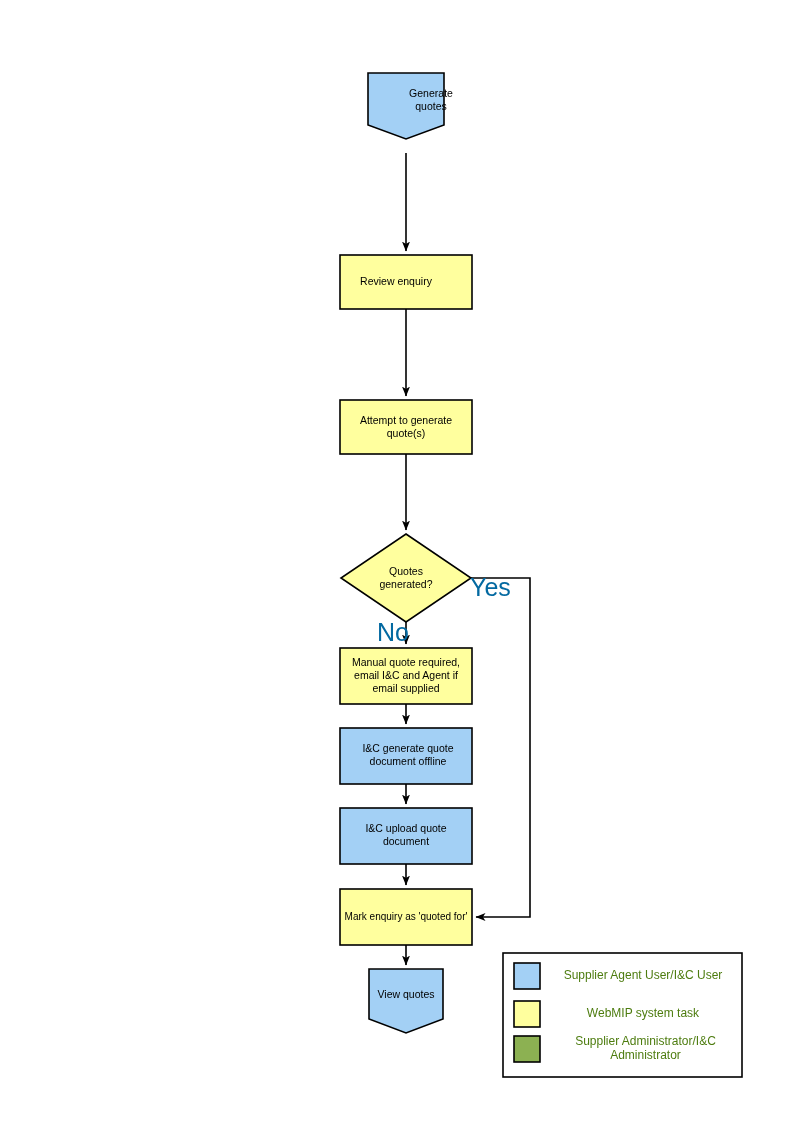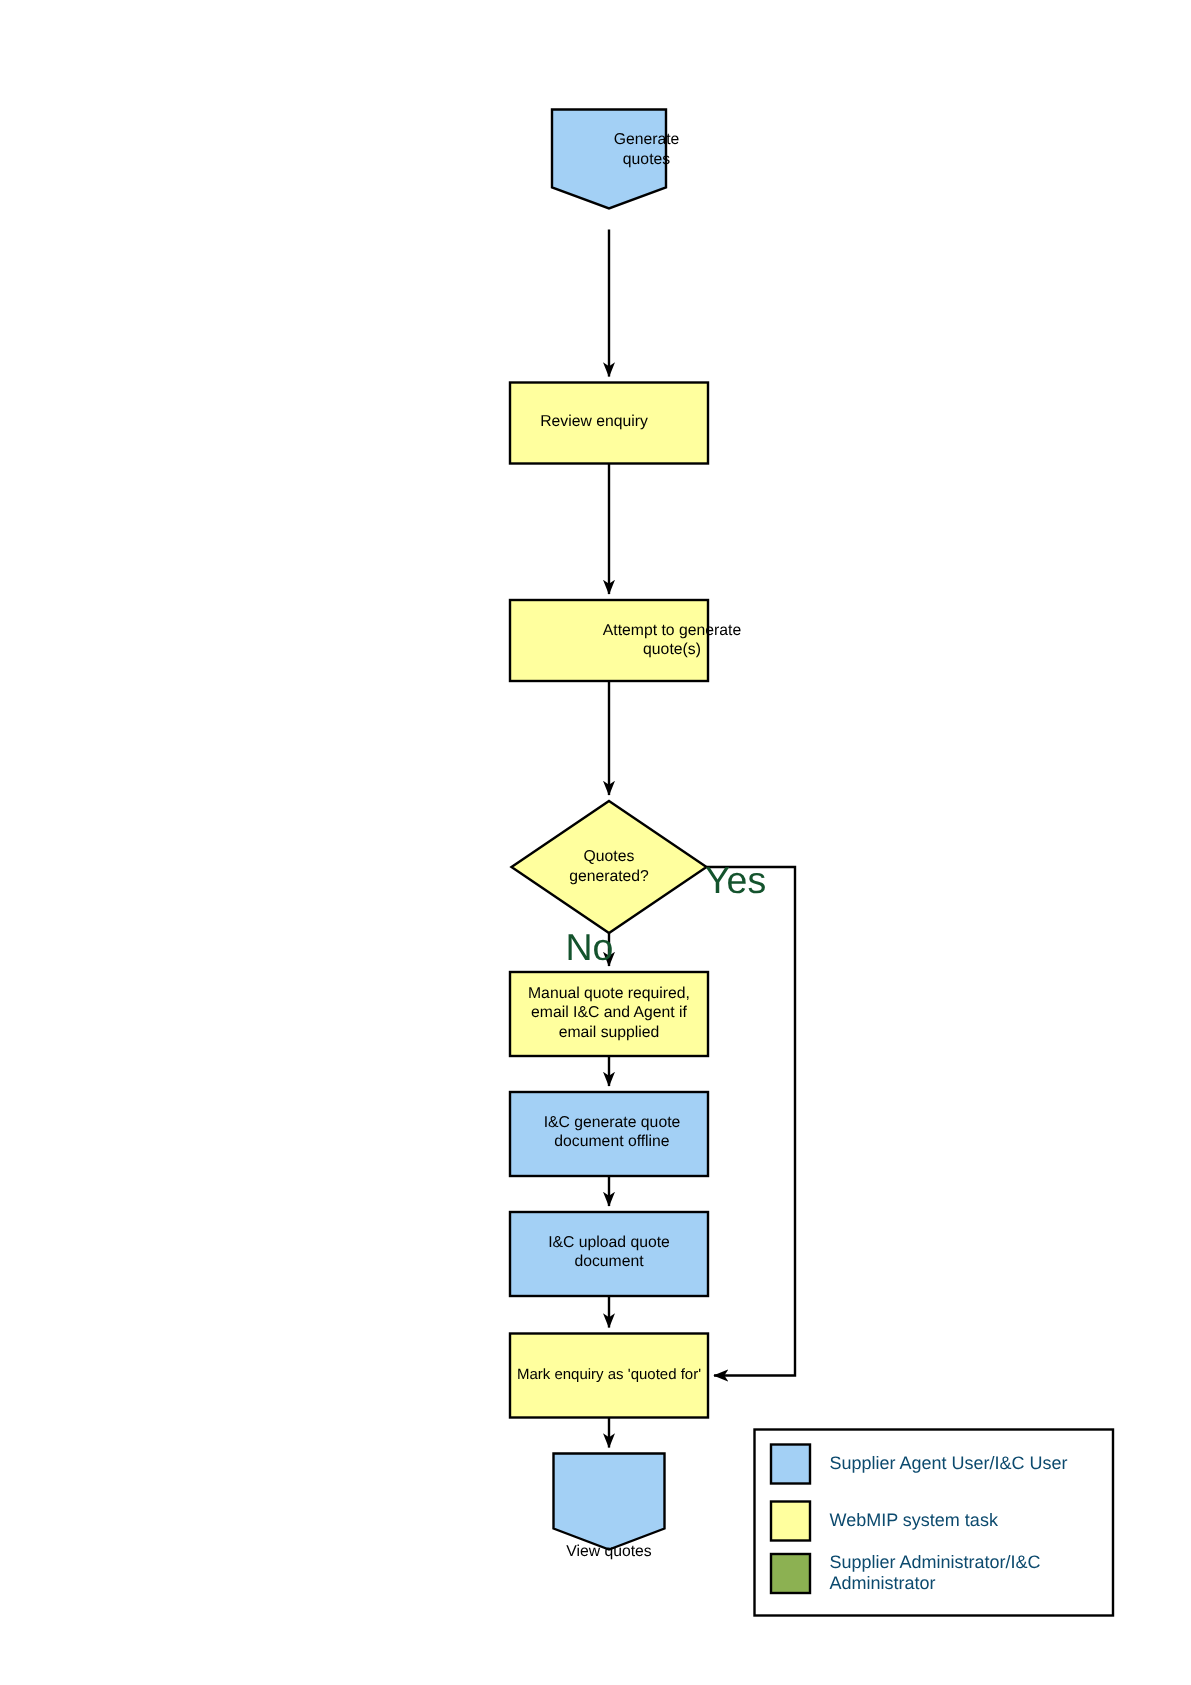--- a/index.html
+++ b/index.html
@@ -26,34 +26,34 @@
     text-align: center;
     color: #000000;
     font-family: "Liberation Sans", sans-serif;
     font-size: 10.5px;
     line-height: 13px;
     white-space: pre-line;
     pointer-events: none;
   }
   .branch-label {
     position: absolute;
-    color: #14532d;
+    color: #0369a1;
     font-family: "Liberation Sans", sans-serif;
     font-size: 25px;
     line-height: 26px;
     white-space: nowrap;
   }
   .legend-label {
     position: absolute;
-    color: #0c4a6e;
+    color: #4d7c0f;
     font-family: "Liberation Sans", sans-serif;
     font-size: 12px;
     line-height: 14px;
     white-space: pre-line;
-    text-align: left;
+    text-align: center;
   }
 </style>
 </head>
 <body>
 
 <svg id="canvas" viewBox="0 0 794 1123" xmlns="http://www.w3.org/2000/svg">
   <defs>
     <marker id="arrowhead" markerWidth="11" markerHeight="11" refX="9.5" refY="4" orient="auto" markerUnits="userSpaceOnUse">
       <path d="M0,0 L10,4 L0,8 L2.6,4 Z" fill="#000000"></path>
     </marker>
@@ -87,33 +87,33 @@
     <rect x="503" y="953" width="239" height="124" fill="#FFFFFF"></rect>
     <rect x="514" y="963" width="26" height="26" fill="#A3D0F5"></rect>
     <rect x="514" y="1001" width="26" height="26" fill="#FFFF9E"></rect>
     <rect x="514" y="1036" width="26" height="26" fill="#8CB152"></rect>
   </g>
 </svg>
 
 <div class="node-label" style="left:368px; top:87px; width:76px;padding-left:25px;">Generate
 quotes</div>
 <div class="node-label" style="left:340px; top:275px; width:112px;">Review enquiry</div>
-<div class="node-label" style="left:340px; top:414px; width:132px;padding-left:42px;">Attempt to generate
+<div class="node-label" style="left:340px; top:414px; width:132px;">Attempt to generate
 quote(s)</div>
 <div class="node-label" style="left:346px; top:565px; width:120px;">Quotes
 generated?</div>
 <div class="node-label" style="left:336px; top:656px; width:140px;">Manual quote required,
 email I&amp;C and Agent if
 email supplied</div>
 <div class="node-label" style="left:340px; top:742px; width:136px;">I&amp;C generate quote
 document offline</div>
 <div class="node-label" style="left:340px; top:822px; width:132px;">I&amp;C upload quote
 document</div>
 <div class="node-label" style="left:337px; top:910px; width:138px; font-size:10px;">Mark enquiry as 'quoted for'</div>
-<div class="node-label" style="left:369px; top:988px; width:74px;margin-top:40px;">View quotes</div>
+<div class="node-label" style="left:369px; top:988px; width:74px;">View quotes</div>
 
 <div class="branch-label" style="left:470px; top:574px;">Yes</div>
 <div class="branch-label" style="left:377px; top:619px;">No</div>
 
 <div class="legend-label" style="left:553px; top:968px; width:180px;">Supplier Agent User/I&amp;C User</div>
 <div class="legend-label" style="left:553px; top:1006px; width:180px;">WebMIP system task</div>
 <div class="legend-label" style="left:553px; top:1034px; width:185px;">Supplier Administrator/I&amp;C
 Administrator</div>
 
 </body></html>

